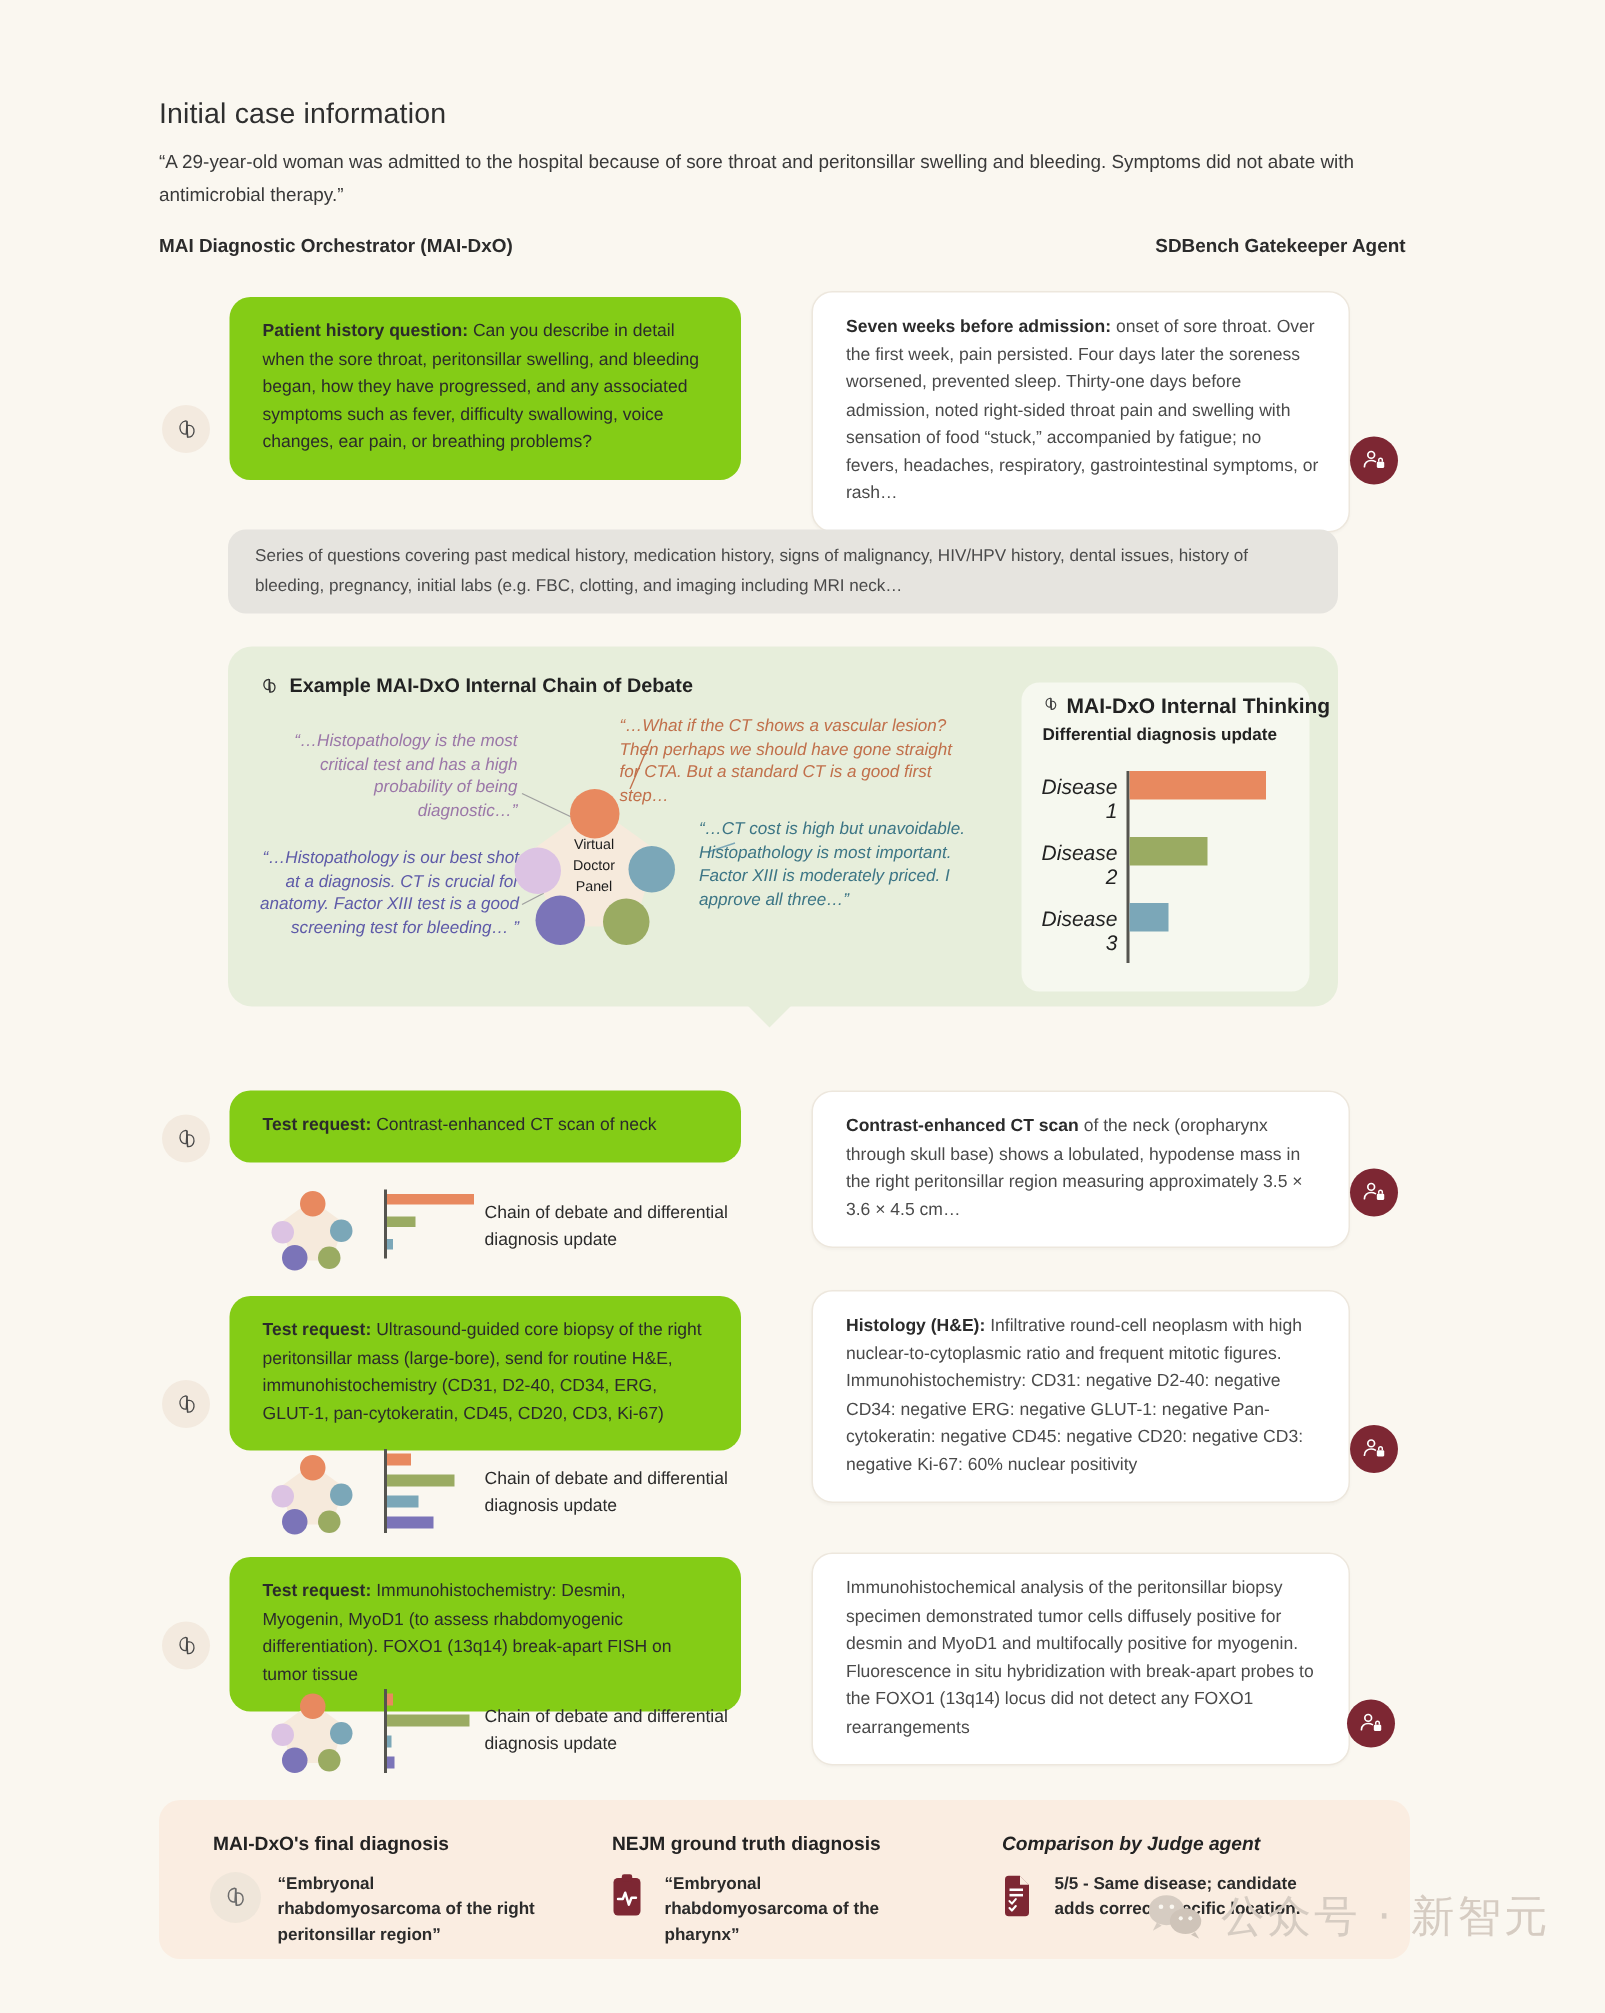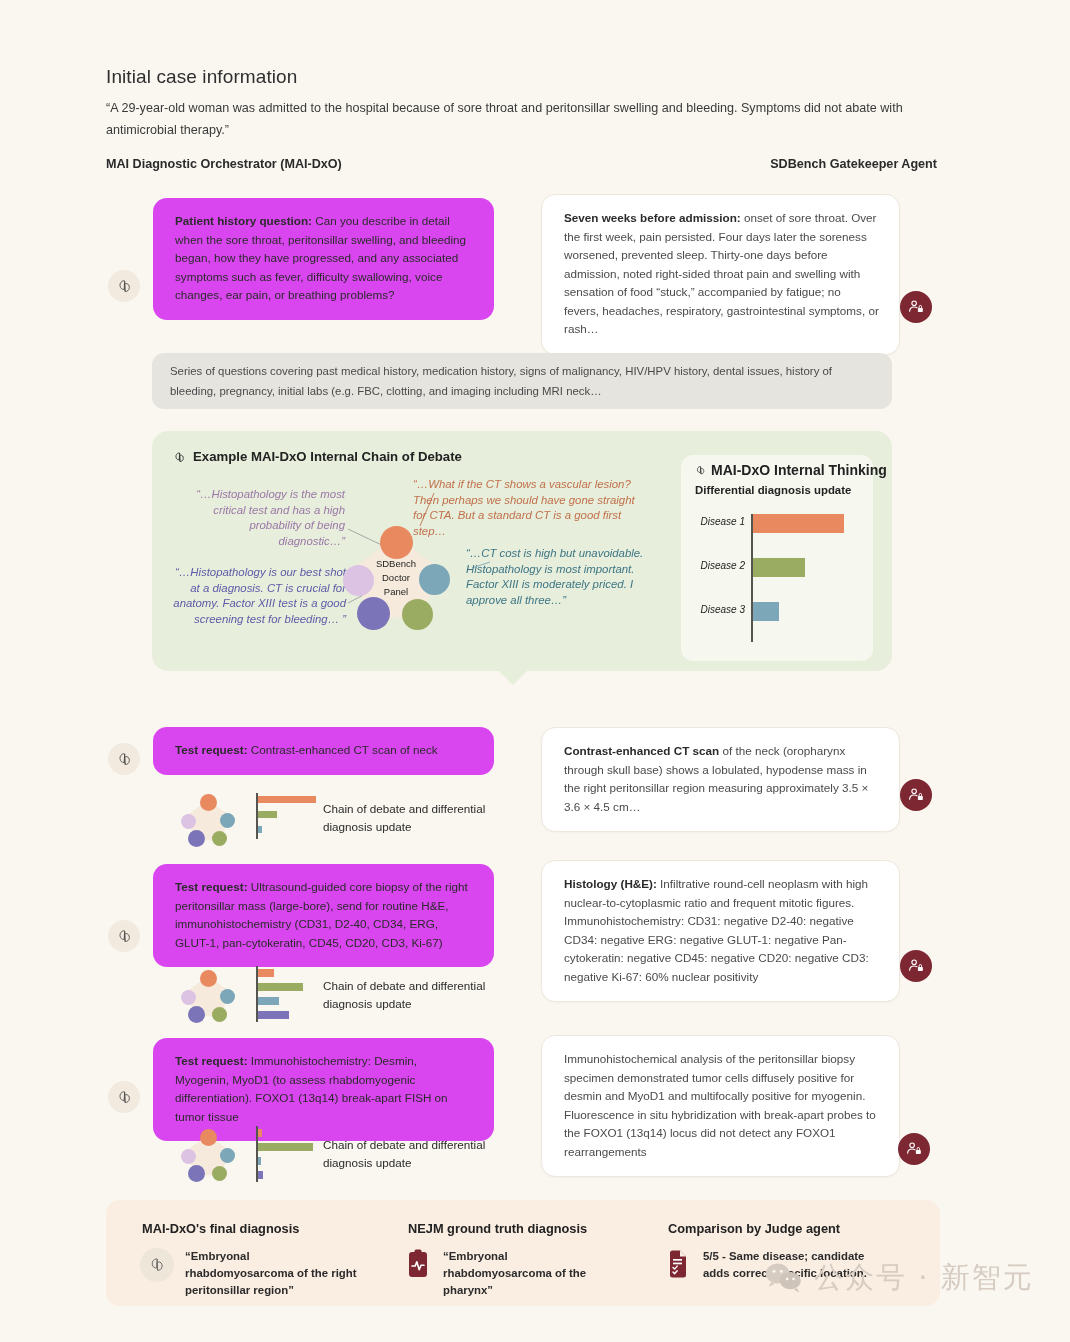--- a/index.html
+++ b/index.html
@@ -35,21 +35,21 @@
     position: absolute; width: 32px; height: 32px; border-radius: 50%;
     background: #F3EADF; display: flex; align-items: center; justify-content: center;
   }
   .gk-avatar {
     position: absolute; width: 32px; height: 32px; border-radius: 50%;
     background: #7D2733; display: flex; align-items: center; justify-content: center;
   }
 
   
   .bubble-left {
-    position: absolute; background: #d946ef; border-radius: 14px;
+    position: absolute; background: #84cc16; border-radius: 14px;
     padding: 14px 22px 15px 22px;
     font-size: 11.7px; line-height: 18.5px; color: #2b2b2b;
   }
   .bubble-right {
     position: absolute; background: #FFFFFF; border: 1px solid #EDE7DD;
     border-radius: 14px; padding: 14px 20px 15px 22px;
     font-size: 11.7px; line-height: 18.5px; color: #4a4a4a;
     box-shadow: 0 1px 2px rgba(0,0,0,.03);
   }
   .bubble-right b, .bubble-left b { color: #2b2b2b; font-weight: 700; }
@@ -111,21 +111,21 @@
   }
   .dx-head2 {
     position: absolute; left: 695px; top: 484px;
     font-size: 11.4px; font-weight: 700; color: #222;
   }
   .dx-plot { position: absolute; left: 693px; top: 510px; width: 172px; height: 135px; }
   .dx-axis { position: absolute; left: 58px; top: 4px; width: 1.6px; height: 128px; background: #55544f; }
   .dx-row { position: absolute; left: 0; width: 172px; height: 28px; }
   .dx-name {
     position: absolute; left: 0; top: 6px; width: 52px; text-align: right;
-    font-size: 10px; font-style: italic; color: #222;
+    font-size: 14px; font-style: italic; color: #222;
   }
   .dx-bar { position: absolute; left: 60px; top: 4px; height: 19px; }
   .mini-penta { position: absolute; width: 56px; height: 56px; }
   .mini-penta .penta-bg2 {
     position: absolute; left: 7px; top: 7px; width: 42px; height: 42px;
     background: #F6EADC;
     clip-path: polygon(50% 0%, 100% 36%, 82% 96%, 18% 96%, 0% 36%);
   }
   .mini-penta .dot { border-radius: 50%; }
   .md-top   { width: 17px; height: 17px; left: 20px; top: 1px;  background: #E8895F; }
@@ -221,21 +221,21 @@
   </svg>
 
   <div class="quote q-tl">“…Histopathology is the most critical test and has a high probability of being diagnostic…”</div>
   <div class="quote q-bl">“…Histopathology is our best shot at a diagnosis. CT is crucial for anatomy. Factor XIII test is a good screening test for bleeding… ”</div>
   <div class="quote q-tr">“…What if the CT shows a vascular lesion? Then perhaps we should have gone straight for CTA. But a standard CT is a good first step…</div>
   <div class="quote q-br">“…CT cost is high but unavoidable. Histopathology is most important. Factor XIII is moderately priced. I approve all three…”</div>
 
   <div class="penta-wrap">
     <div class="penta-bg"></div>
     <div class="penta-label">
-      <div>SDBench</div>
+      <div>Virtual</div>
       <div>Doctor</div>
       <div>Panel</div>
     </div>
     <div class="dot d-top"></div>
     <div class="dot d-left"></div>
     <div class="dot d-right"></div>
     <div class="dot d-bl"></div>
     <div class="dot d-br"></div>
   </div>
 
@@ -401,21 +401,21 @@
     <div class="sum-icon-plain">
       <svg width="24" height="30" viewBox="0 0 24 30">
         <rect x="3" y="3" width="18" height="25" rx="3" fill="#7D2733"></rect>
         <rect x="8.5" y="0.5" width="7" height="5" rx="1.6" fill="#7D2733"></rect>
         <path d="M6 17 h3.2 l1.6 -4.2 l2.4 8 l1.8 -4.6 H18" fill="none" stroke="#fff" stroke-width="1.6" stroke-linejoin="round" stroke-linecap="round"></path>
       </svg>
     </div>
     <div class="sum-text">“Embryonal rhabdomyosarcoma of the pharynx”</div>
   </div>
 
-  <div class="sum-col sum-title" style="left:668px;">Comparison by Judge agent</div>
+  <div class="sum-col sum-title" style="left:668px;font-style:italic;">Comparison by Judge agent</div>
   <div class="sum-body" style="left:666px; top:1248px;">
     <div class="sum-icon-plain">
       <svg width="24" height="30" viewBox="0 0 24 30">
         <path d="M4 4 a2.5 2.5 0 0 1 2.5 -2.5 H14 L20 7.5 V26 a2.5 2.5 0 0 1 -2.5 2.5 H6.5 A2.5 2.5 0 0 1 4 26 Z" fill="#7D2733"></path>
         <path d="M14 1.5 V7.5 H20" fill="#FAEDE1"></path>
         <rect x="7" y="10" width="9" height="1.7" fill="#fff"></rect>
         <rect x="7" y="13.6" width="9" height="1.7" fill="#fff"></rect>
         <path d="M7 18.4 l1.6 1.7 l2.6 -3" fill="none" stroke="#fff" stroke-width="1.4" stroke-linecap="round" stroke-linejoin="round"></path>
         <path d="M7 23 l1.6 1.7 l2.6 -3" fill="none" stroke="#fff" stroke-width="1.4" stroke-linecap="round" stroke-linejoin="round"></path>
       </svg>

